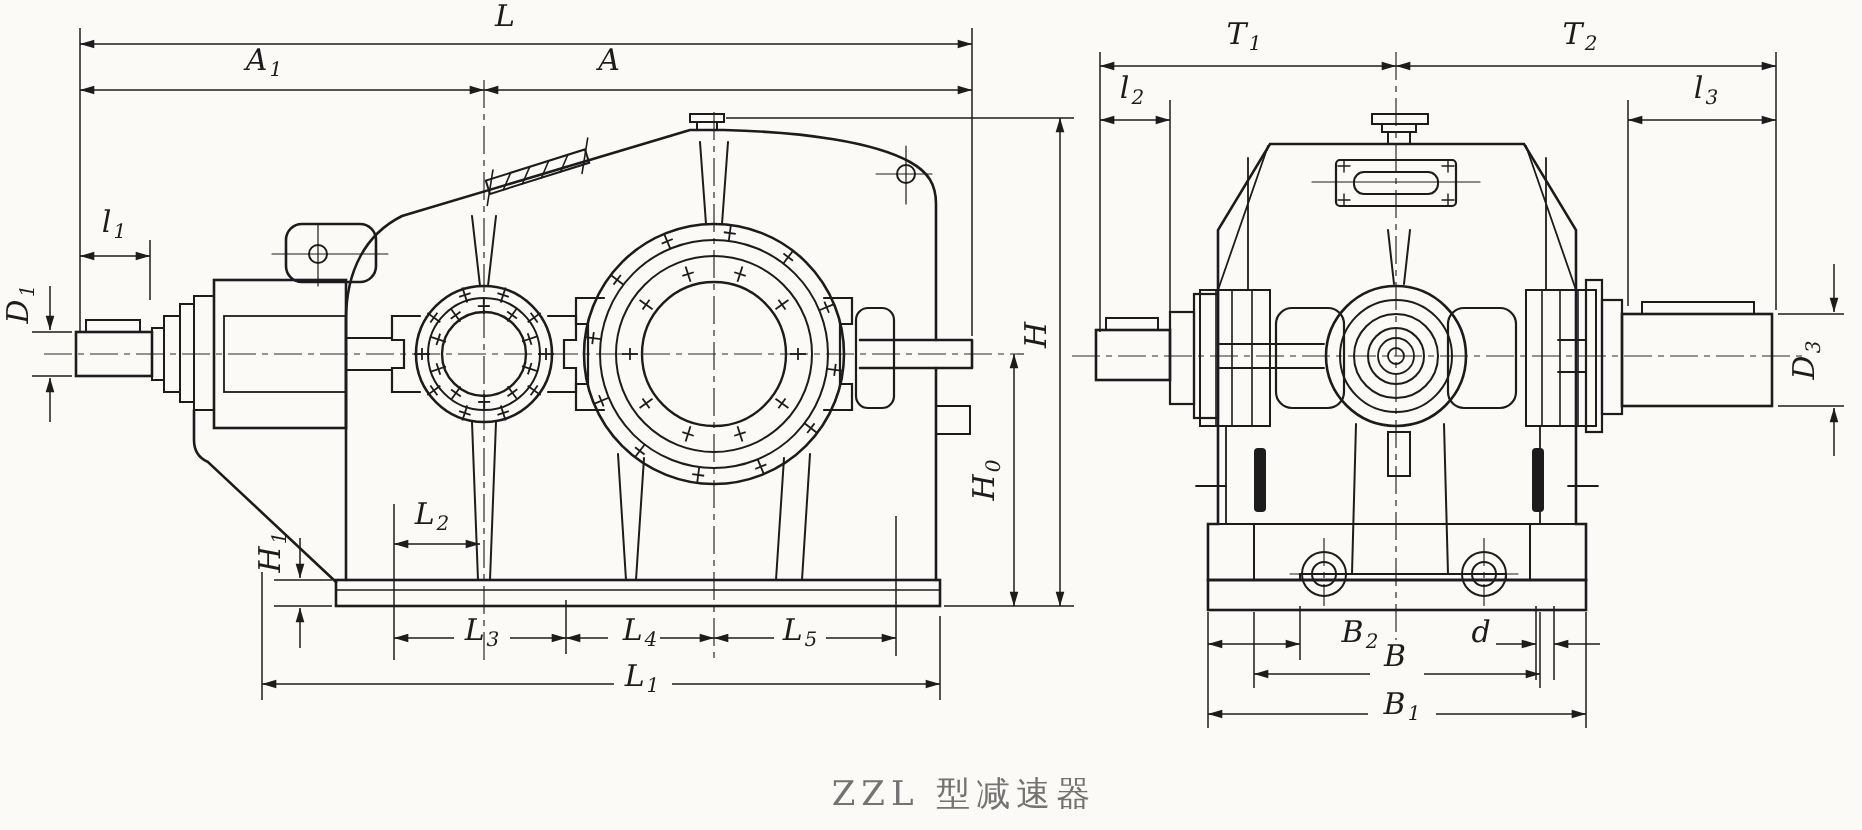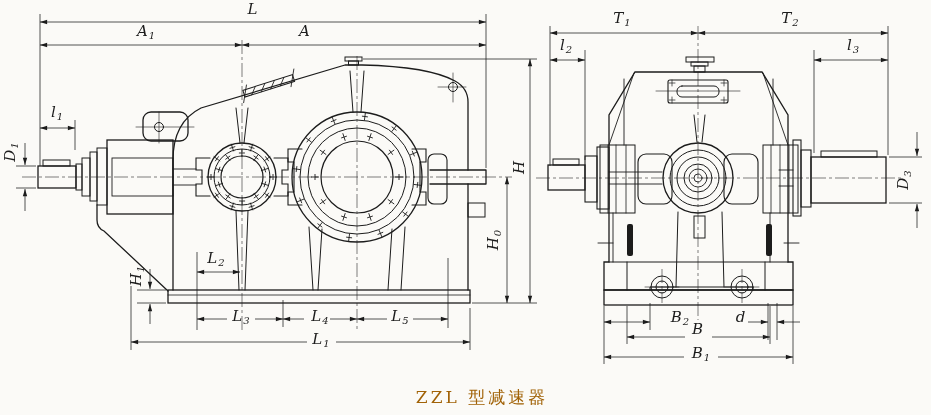--- a/index.html
+++ b/index.html
@@ -3,21 +3,21 @@
 <meta charset="utf-8">
 <style>
   html,body{margin:0;padding:0;background:#e8e8e4;}
   #stage{position:relative;width:931px;height:415px;background:#fbfaf7;overflow:hidden;
          font-family:"DejaVu Serif","Liberation Serif",serif;}
   #drawing{position:absolute;left:0;top:0;}
   .dim{position:absolute;transform:translate(-50%,-50%);white-space:nowrap;
        font-style:italic;font-size:15px;color:#1c1c1c;line-height:1;}
   .dim .s{font-size:10px;font-style:italic;vertical-align:-3px;margin-left:1px;}
   .rot{transform:translate(-50%,-50%) rotate(-90deg);}
-  #caption{position:absolute;transform:translate(-50%,-50%);font-size:17px;color:#a16207;
+  #caption{position:absolute;transform:translate(-50%,-50%);font-size:17px;color:#737373;
            letter-spacing:3px;white-space:nowrap;}
 </style>
 </head>
 <body>
 
 <div id="stage">
 
 <svg id="drawing" width="931" height="415" viewBox="0 0 931 415">
   <defs>
     <marker id="arr" viewBox="0 0 12 8" refX="11.4" refY="4" markerWidth="11" markerHeight="7" orient="auto-start-reverse">
@@ -294,21 +294,21 @@
     <line x1="685" y1="337" x2="627" y2="337" marker-end="url(#arr)"></line>
     <line x1="712" y1="337" x2="770" y2="337" marker-end="url(#arr)"></line>
     <line x1="748" y1="322" x2="768" y2="322" marker-end="url(#arr)"></line>
     <line x1="800" y1="322" x2="777" y2="322" marker-end="url(#arr)"></line>
     <line x1="684" y1="357" x2="604" y2="357" marker-end="url(#arr)"></line>
     <line x1="718" y1="357" x2="793" y2="357" marker-end="url(#arr)"></line>
   </g>
 </svg>
 
   <div class="dim" style="left:253px;top:10px"><span>L</span><span class="s"></span></div>
-  <div class="dim" style="left:146px;top:32px"><span>A</span><span class="s">1</span></div>
+  <div class="dim" style="left:132px;top:32px"><span>A</span><span class="s">1</span></div>
   <div class="dim" style="left:305px;top:32px"><span>A</span><span class="s"></span></div>
   <div class="dim" style="left:57px;top:113px"><span>l</span><span class="s">1</span></div>
   <div class="dim rot" style="left:11px;top:152px"><span>D</span><span class="s">1</span></div>
   <div class="dim rot" style="left:520px;top:167px"><span>H</span><span class="s"></span></div>
   <div class="dim rot" style="left:494px;top:240px"><span>H</span><span class="s">0</span></div>
   <div class="dim rot" style="left:137px;top:276px"><span>H</span><span class="s">1</span></div>
   <div class="dim" style="left:216px;top:259px"><span>L</span><span class="s">2</span></div>
   <div class="dim" style="left:241px;top:317px"><span>L</span><span class="s">3</span></div>
   <div class="dim" style="left:320px;top:317px"><span>L</span><span class="s">4</span></div>
   <div class="dim" style="left:400px;top:317px"><span>L</span><span class="s">5</span></div>

